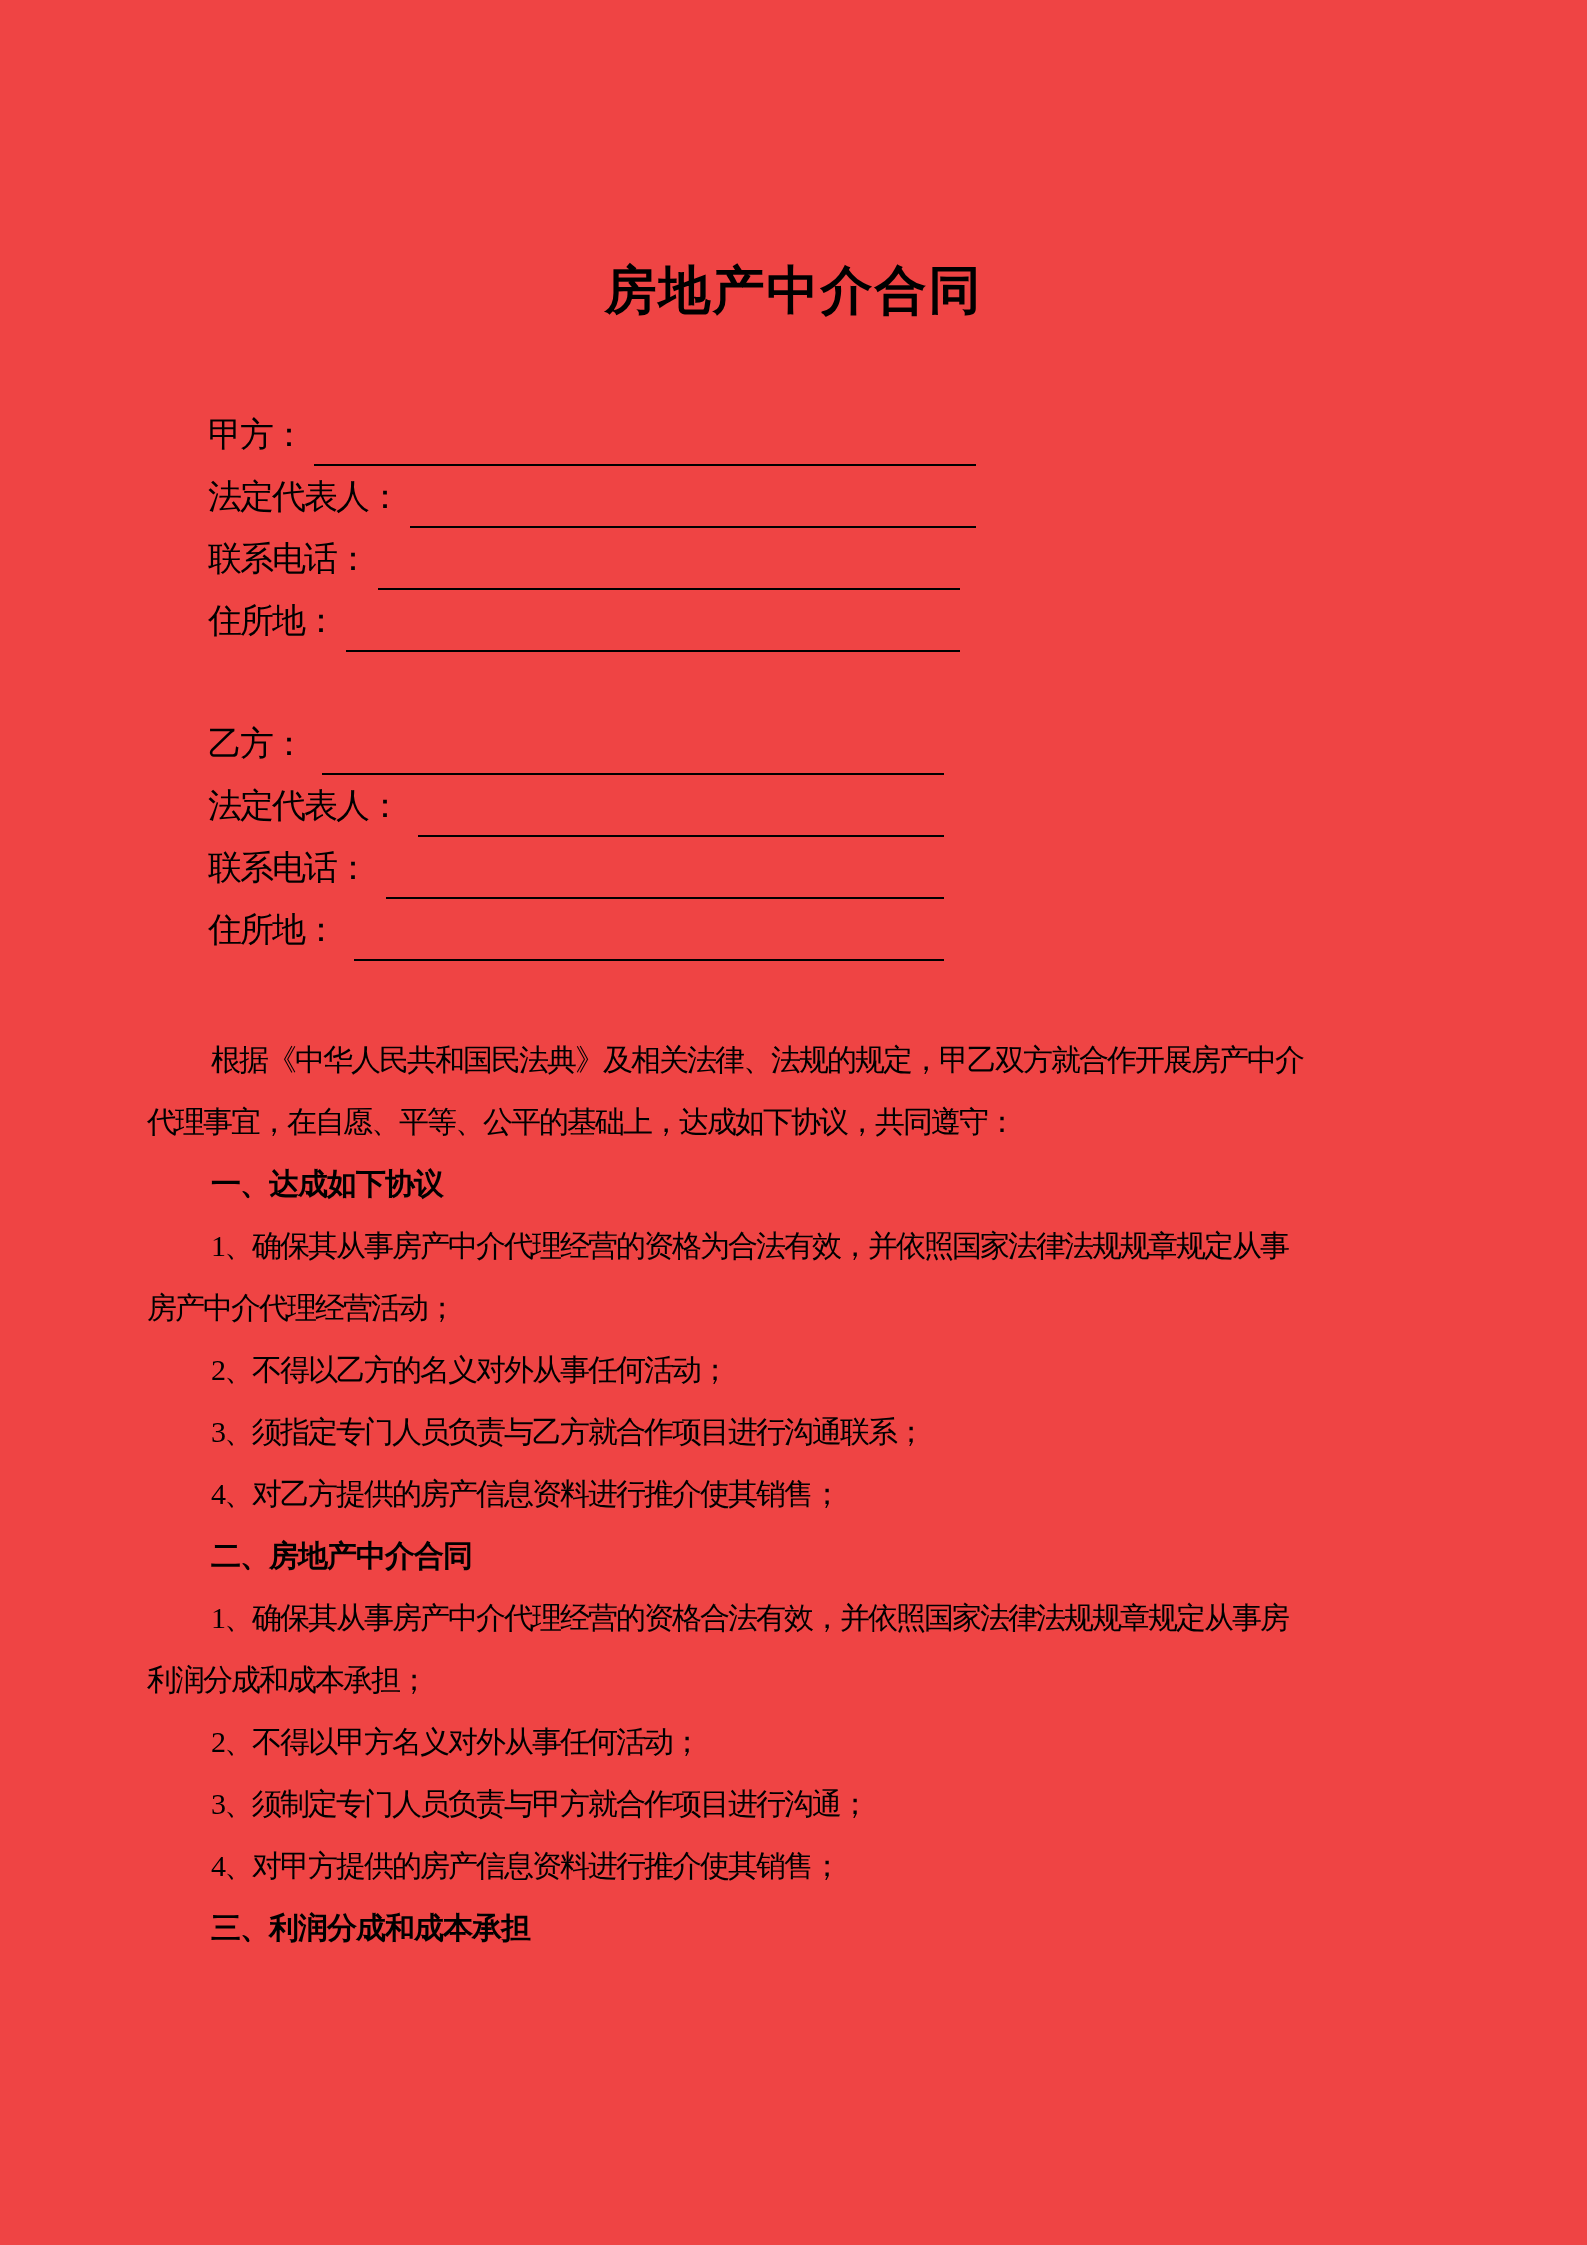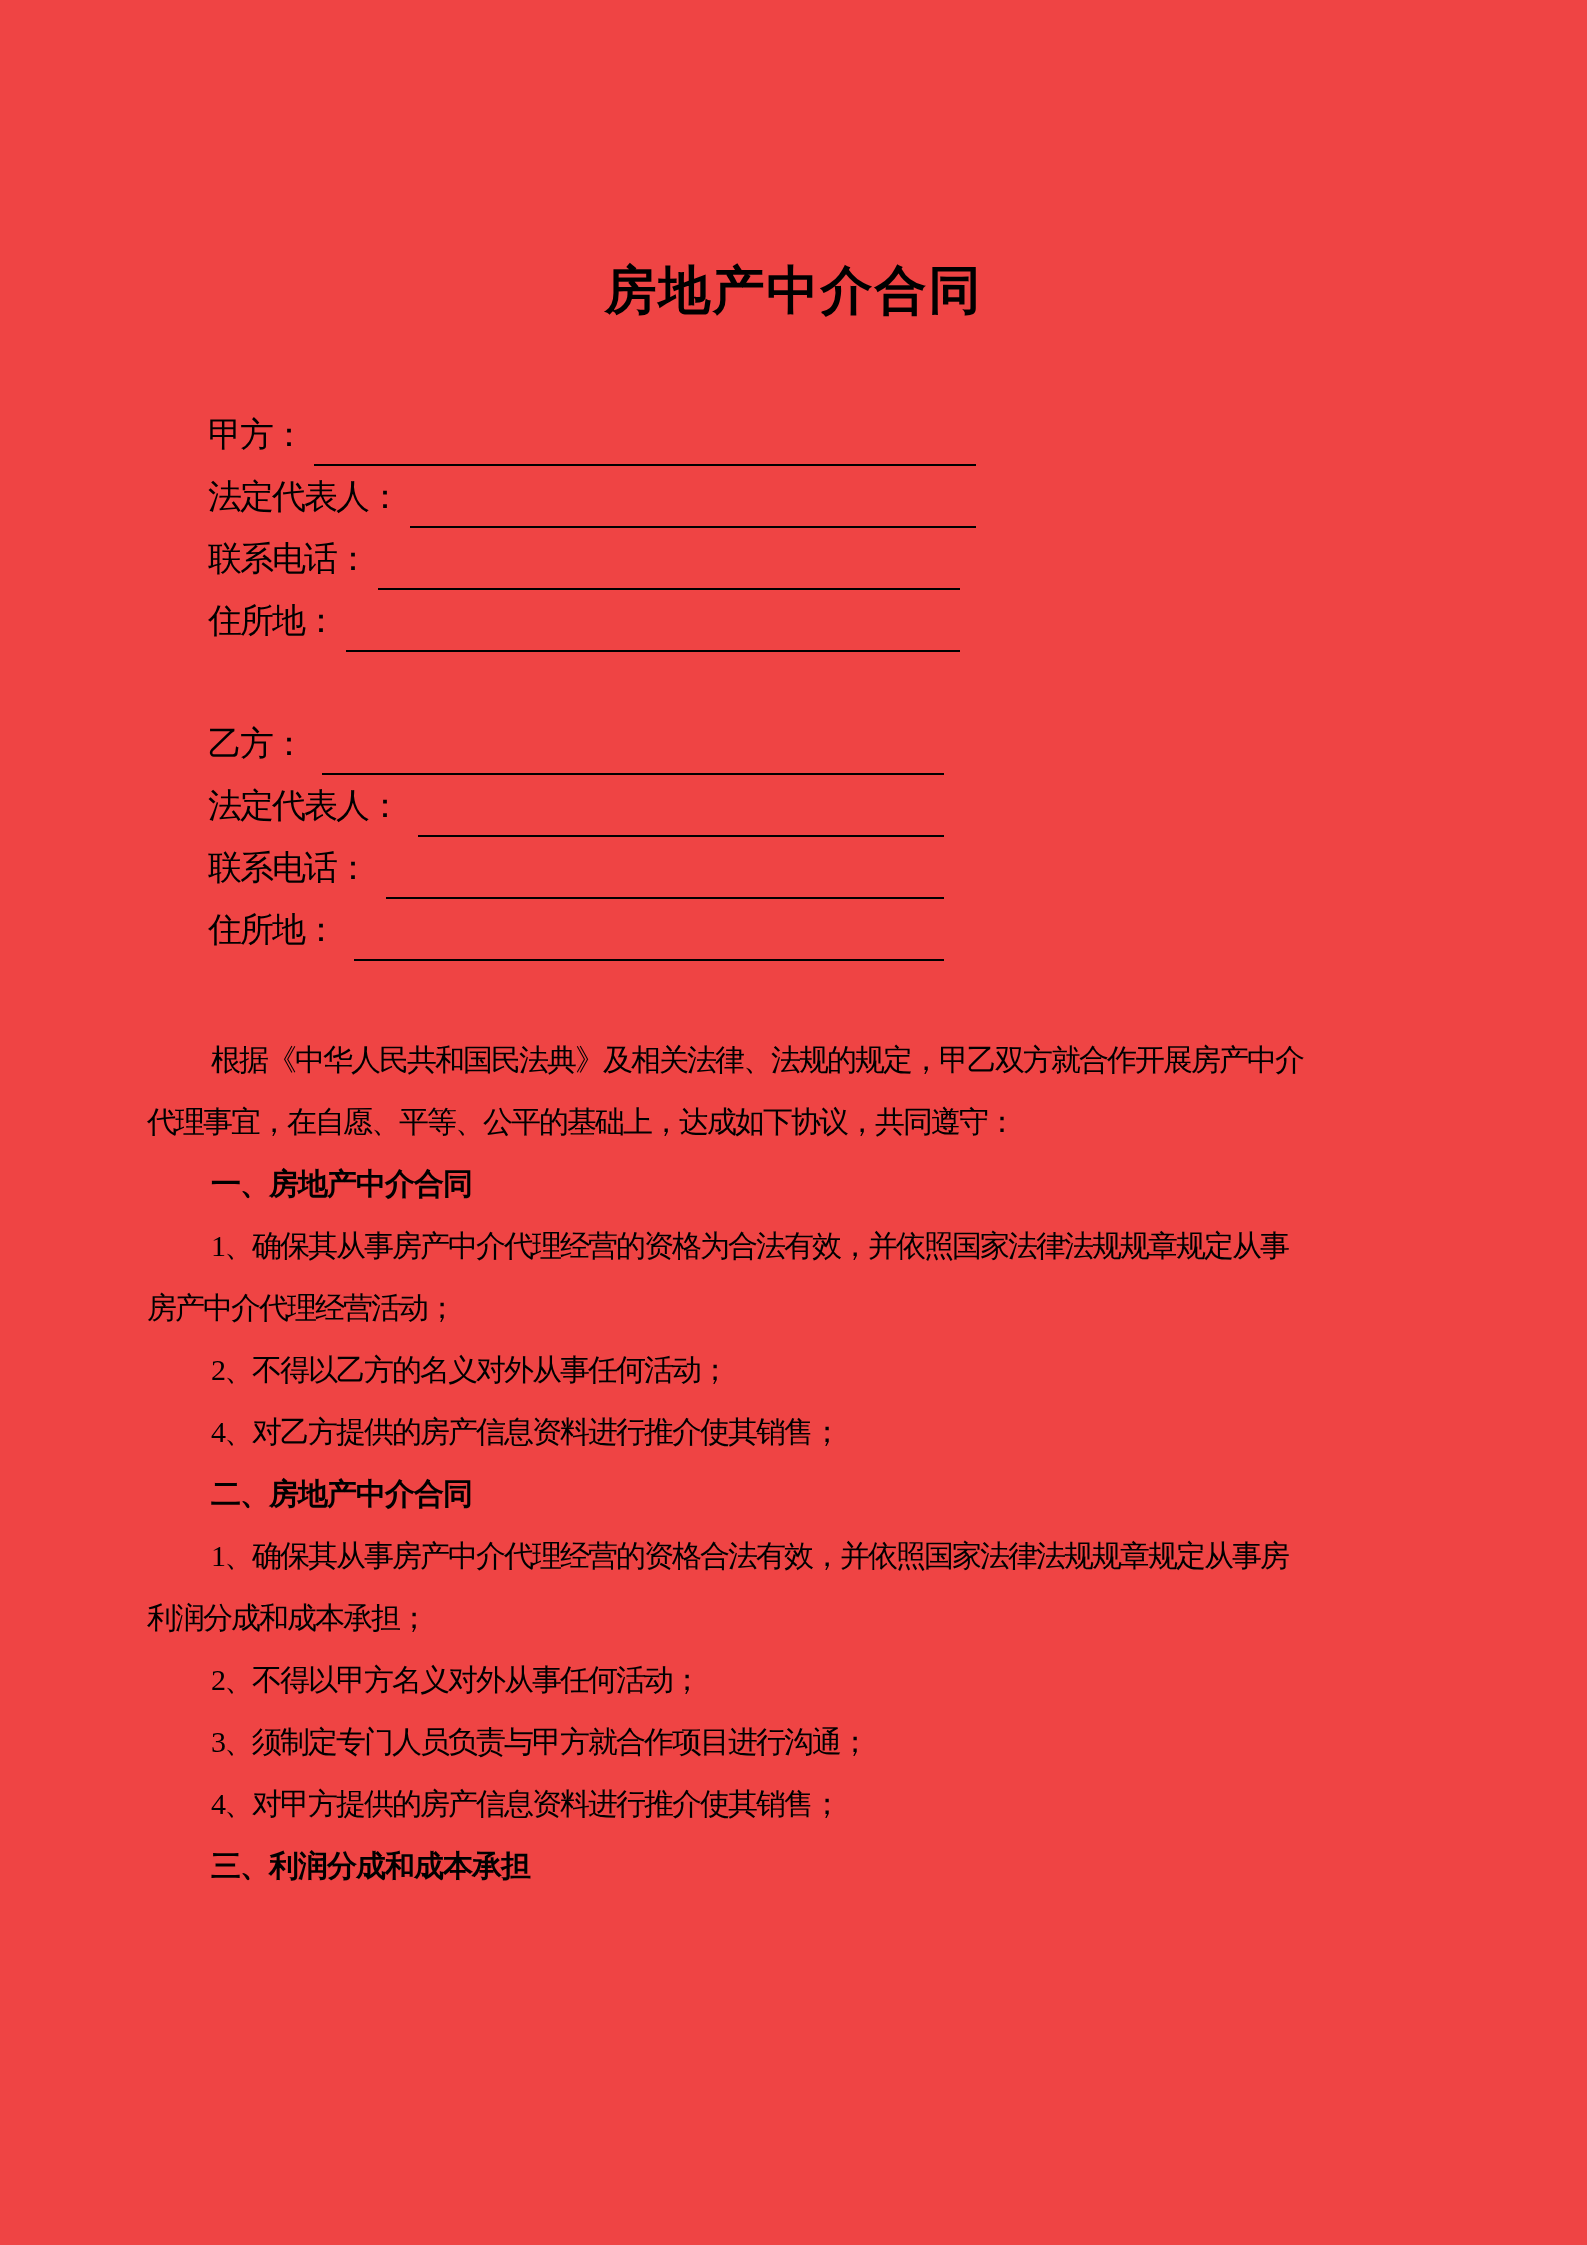--- a/index.html
+++ b/index.html
@@ -100,24 +100,25 @@
     </div>
     <div class="field-row r4">
       <span class="field-label">住所地：</span>
       <span class="blank"></span>
     </div>
   </div>
 
   <div class="contract-body">
     <div class="body-line indent">根据《中华人民共和国民法典》及相关法律、法规的规定，甲乙双方就合作开展房产中介</div>
     <div class="body-line">代理事宜，在自愿、平等、公平的基础上，达成如下协议，共同遵守：</div>
-    <div class="body-line indent bold">一、房地产中介合同</div>
+    <div class="body-line indent bold">一、达成如下协议</div>
     <div class="body-line indent">1、确保其从事房产中介代理经营的资格为合法有效，并依照国家法律法规规章规定从事</div>
     <div class="body-line">房产中介代理经营活动；</div>
     <div class="body-line indent">2、不得以乙方的名义对外从事任何活动；</div>
+    <div class="body-line indent">3、须指定专门人员负责与乙方就合作项目进行沟通联系；</div>
     <div class="body-line indent">4、对乙方提供的房产信息资料进行推介使其销售；</div>
     <div class="body-line indent bold">二、房地产中介合同</div>
     <div class="body-line indent">1、确保其从事房产中介代理经营的资格合法有效，并依照国家法律法规规章规定从事房</div>
     <div class="body-line">利润分成和成本承担；</div>
     <div class="body-line indent">2、不得以甲方名义对外从事任何活动；</div>
     <div class="body-line indent">3、须制定专门人员负责与甲方就合作项目进行沟通；</div>
     <div class="body-line indent">4、对甲方提供的房产信息资料进行推介使其销售；</div>
     <div class="body-line indent bold">三、利润分成和成本承担</div>
   </div>
 

